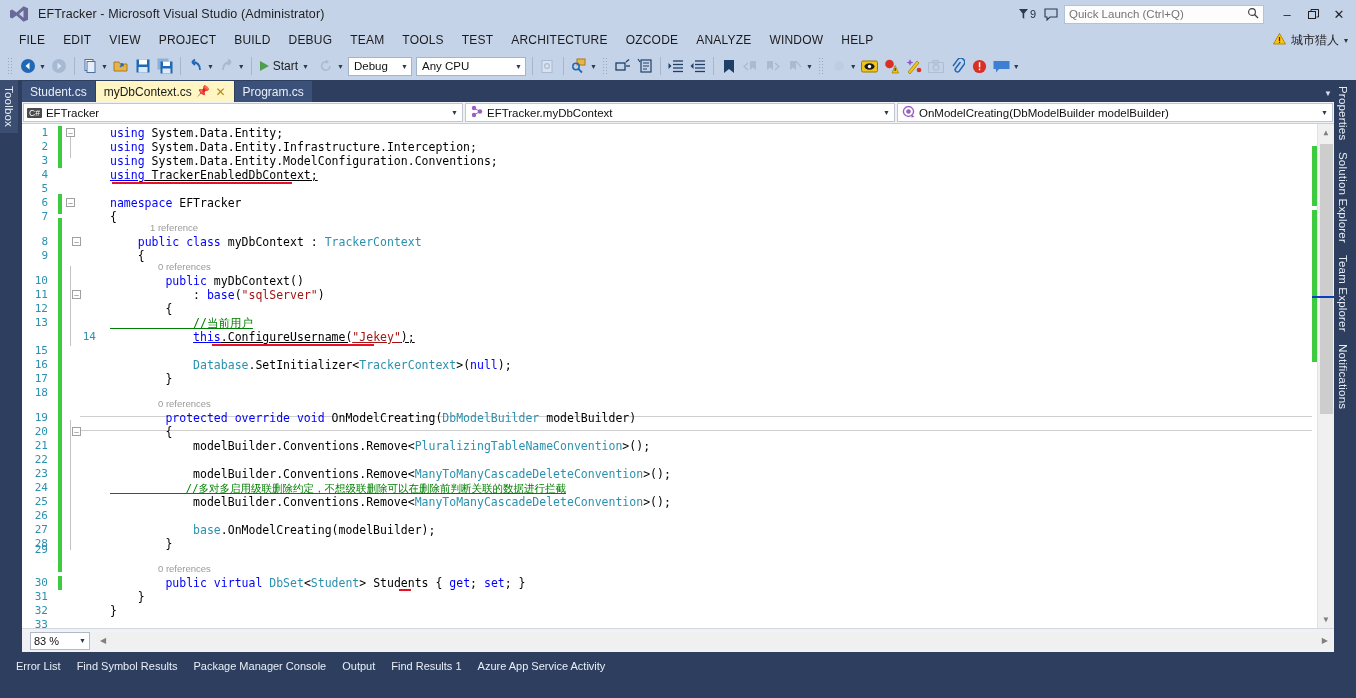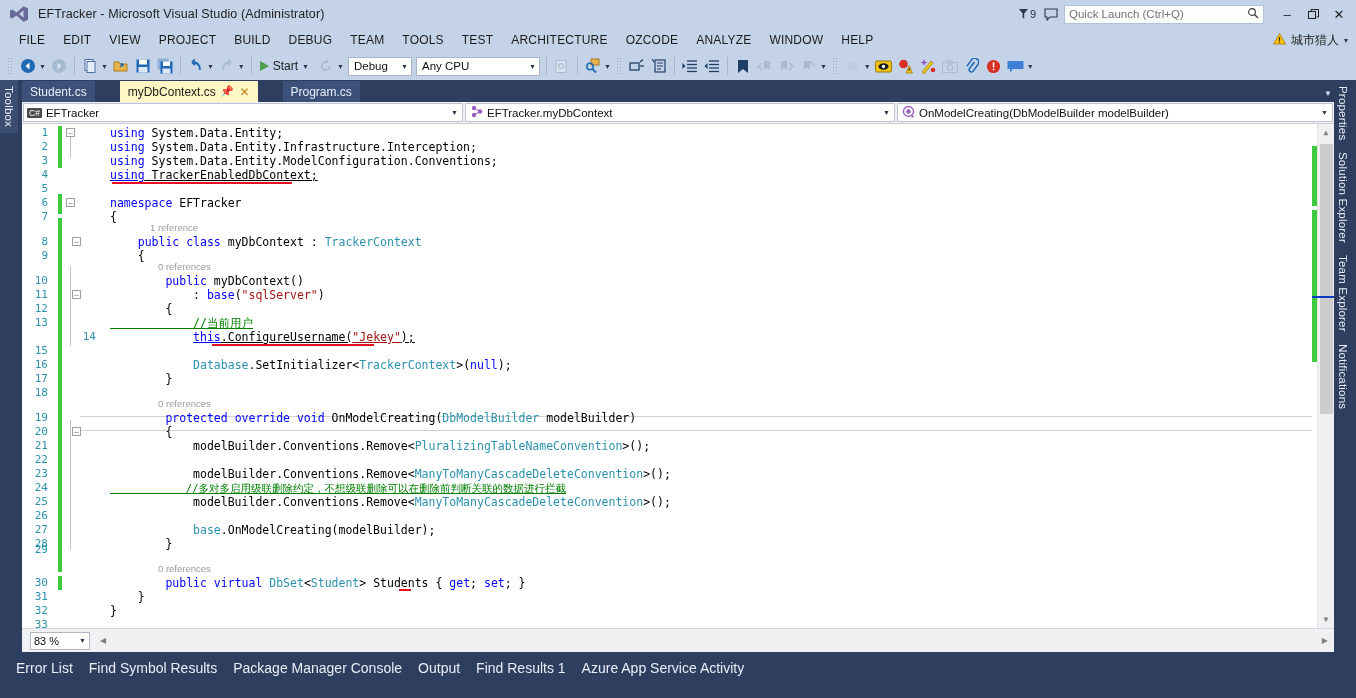--- a/index.html
+++ b/index.html
@@ -72,21 +72,21 @@
     padding:6px 3px; letter-spacing:.2px; white-space:nowrap;
   }
   .dock-tab-v.sel { background:#3b4d70; }
   .dock-right {
     position:absolute; right:0; top:80px; width:22px; height:572px; background:#2d3e5f;
   }
 
   
   .docwell { position:absolute; left:22px; top:80px; right:22px; bottom:46px; background:#2d3e5f; }
 
-  .tabstrip { height:22px; display:flex; align-items:flex-end; position:relative;gap:24px; }
+  .tabstrip { height:22px; display:flex; align-items:flex-end; position:relative; }
   .dtab {
     height:21px; display:flex; align-items:center; gap:5px;
     padding:0 8px; font-size:12px; color:#e8eef7; background:#3c5179;
     margin-right:1px;
   }
   .dtab.active { background:#fff6c4; color:#1b1b1b; }
   .dtab .pin { font-size:11px; color:#6b5d12; }
   .dtab .x { font-size:12px; color:#b5861a; }
   .tabstrip .overflow { position:absolute; right:2px; bottom:4px; font-size:8px; color:#d6def0; }
 
@@ -139,21 +139,21 @@
   .zoombox .zv { flex:1; }
   .zoombox .ar { font-size:7px; color:#2b3a50; }
   .hsb { flex:1; height:17px; margin:0 2px 0 6px; background:#f0f0f0; display:flex; align-items:center; justify-content:space-between; }
   .hsb .ar { font-size:8px; color:#808080; padding:0 4px; }
 
   
   .bottombar {
     position:absolute; left:0; right:0; bottom:0; height:46px; background:#2d3e5f;
     display:flex; align-items:flex-start; padding-left:8px; padding-top:6px;
   }
-  .btab { font-size:14px; color:#e9eef7; padding:2px 8px; }
+  .btab { font-size:11px; color:#e9eef7; padding:2px 8px; }
 </style>
 </head>
 <body>
 
 <div class="app">
 
   <div class="titlebar">
     <span class="vs-logo">
       <svg width="20" height="18" viewBox="0 0 20 18">
         <path d="M14.5 1.2 L19 3.2 V14.8 L14.5 16.8 L7.5 10.4 L3.2 13.6 L1 12.4 V5.6 L3.2 4.4 L7.5 7.6 Z M14.5 5.2 L10 9 L14.5 12.8 Z" fill="#6a6a9a"></path>
@@ -297,21 +297,21 @@
           <path d="M11 7 A4.2 4.2 0 1 1 7 2.8" stroke="#7d8ea3" stroke-width="1.6" fill="none"></path>
           <path d="M7 0.5 L7 5 L10 2.8 Z" fill="#7d8ea3"></path>
         </svg>
     </span>
     <span class="dropcaret">▼</span>
 
     <div class="combo" style="width:64px">
       <span class="cv">Debug</span>
       <span class="ar">▼</span>
     </div>
-    <div class="combo" style="width:124px">
+    <div class="combo" style="width:110px">
       <span class="cv">Any CPU</span>
       <span class="ar">▼</span>
     </div>
 
     <span class="tsep"></span>
 
     <span class="tbtn dim">
       <svg width="15" height="15" viewBox="0 0 15 15">
           <rect x="2" y="1.5" width="10" height="12" fill="#fff" stroke="#7d8ea3"></rect>
           <circle cx="7" cy="7" r="2.4" fill="none" stroke="#7d8ea3" stroke-width="1.1"></circle>

